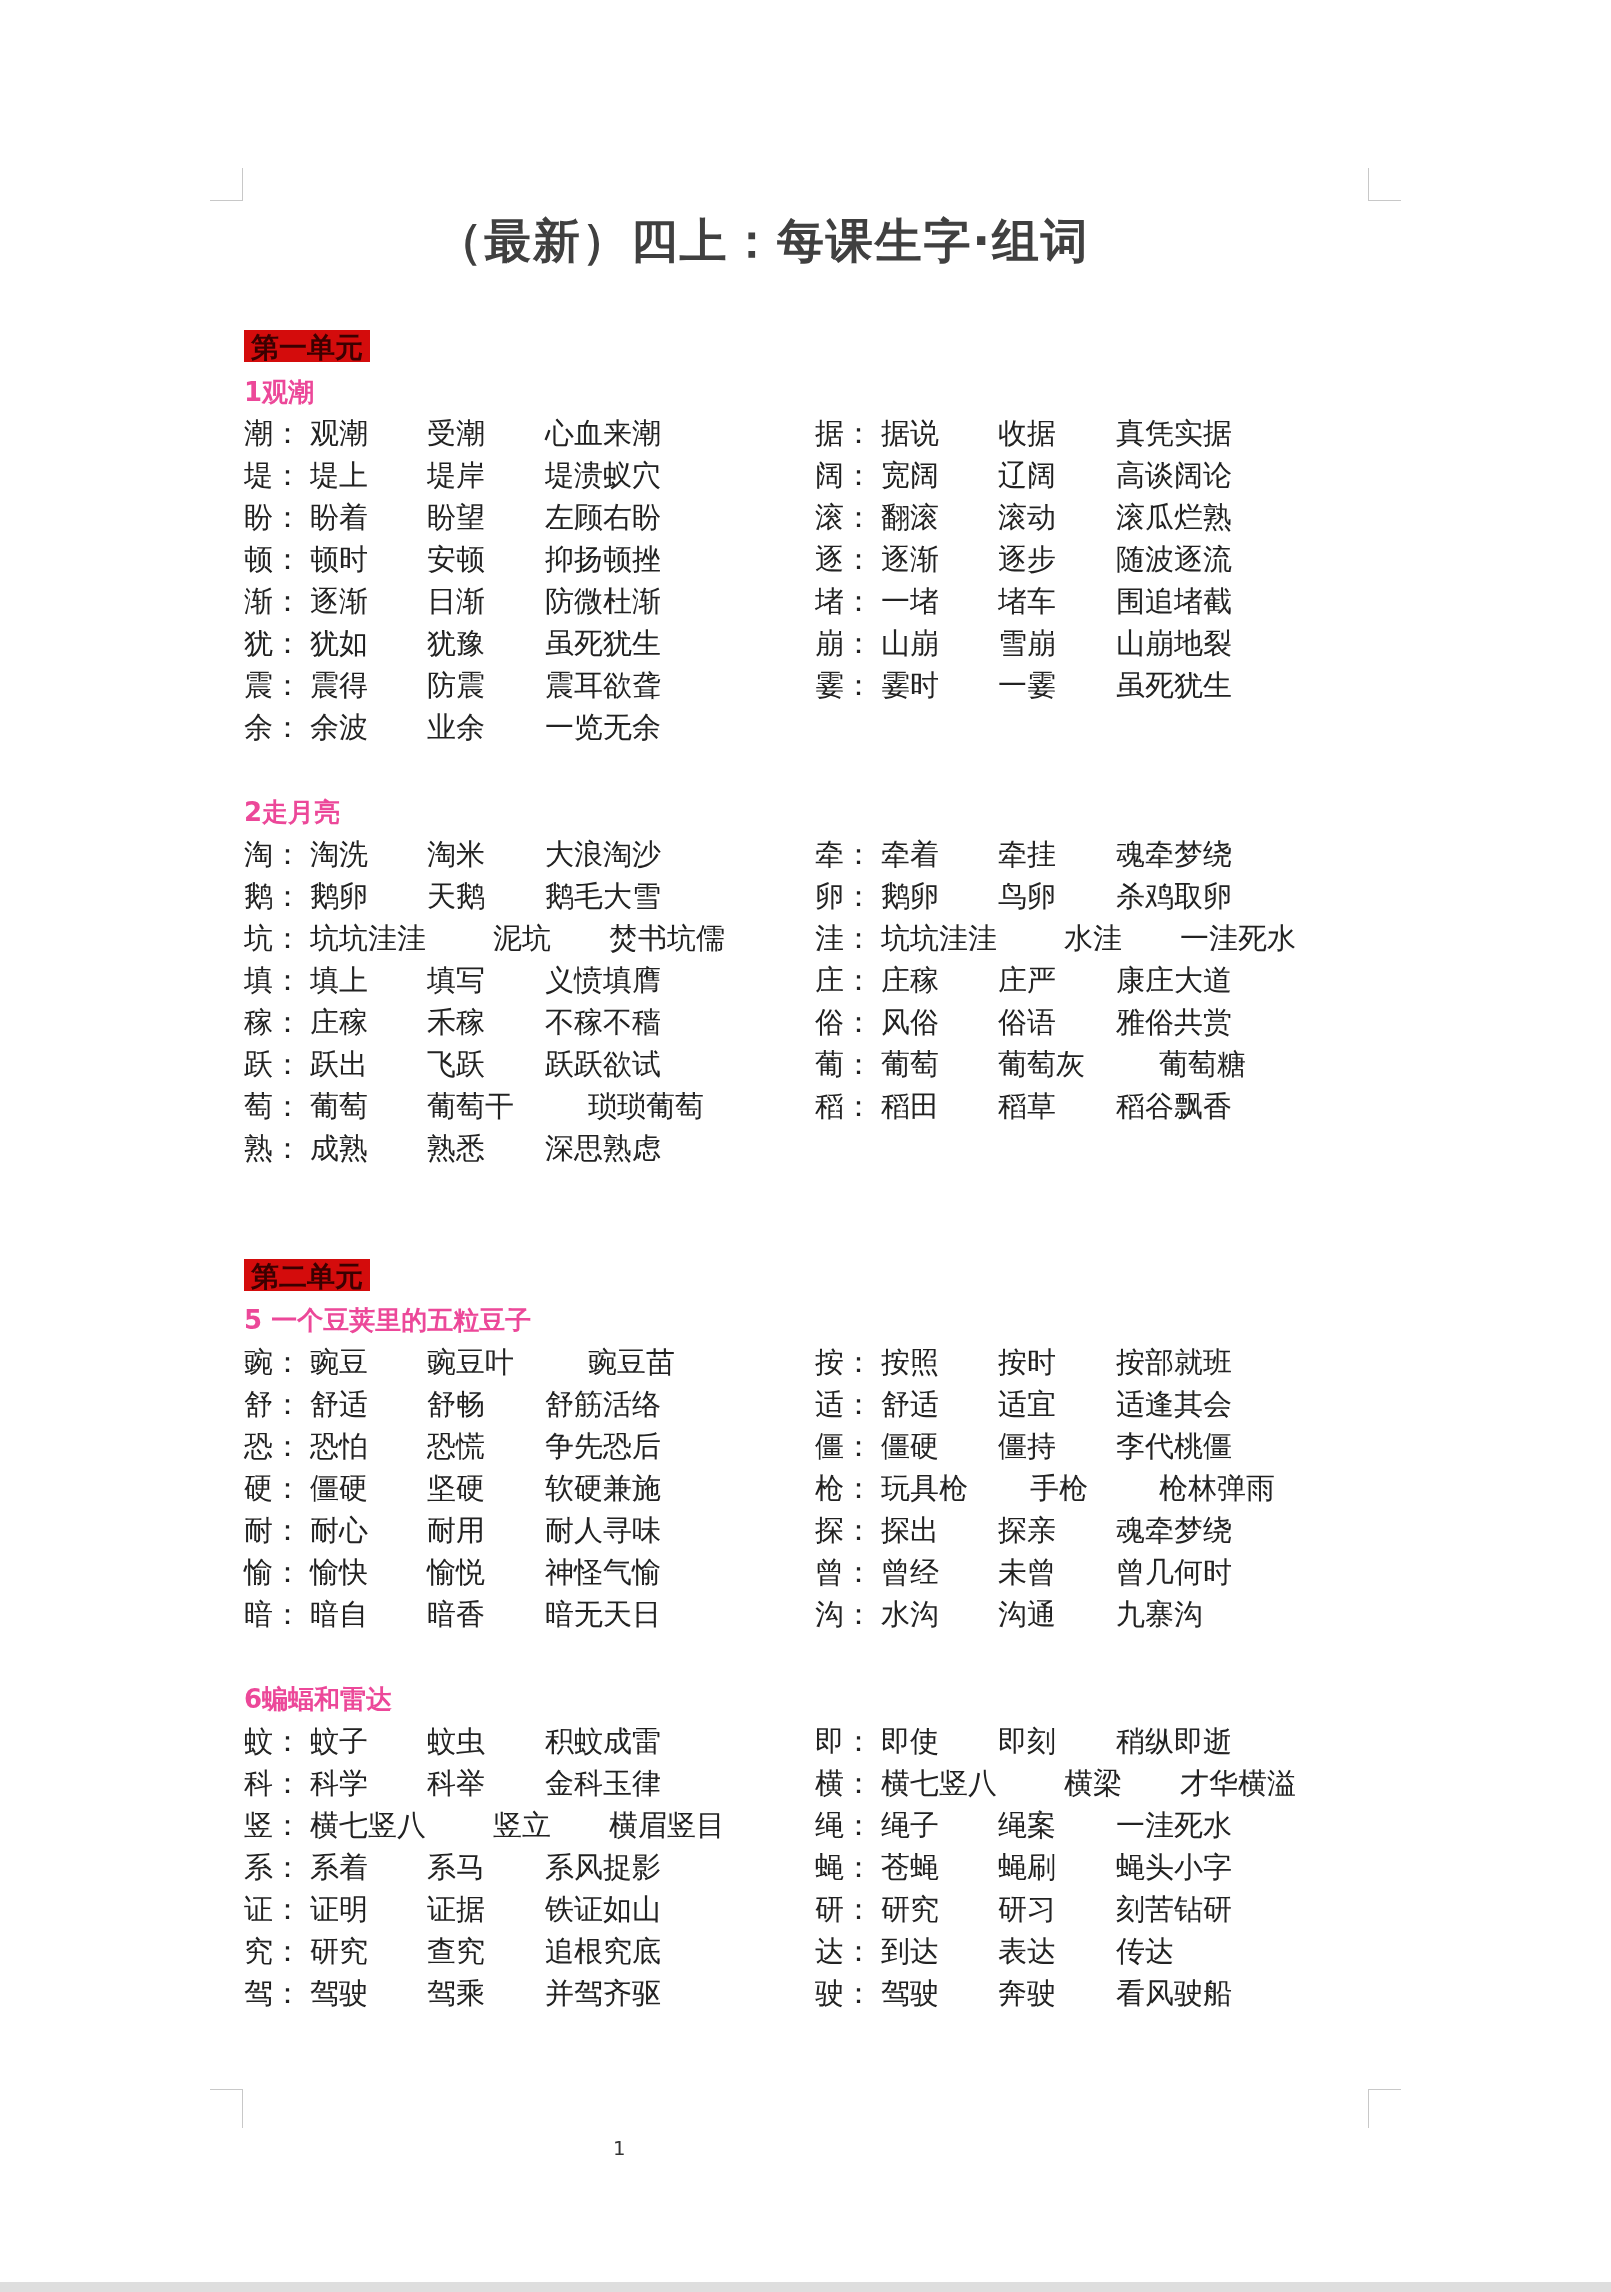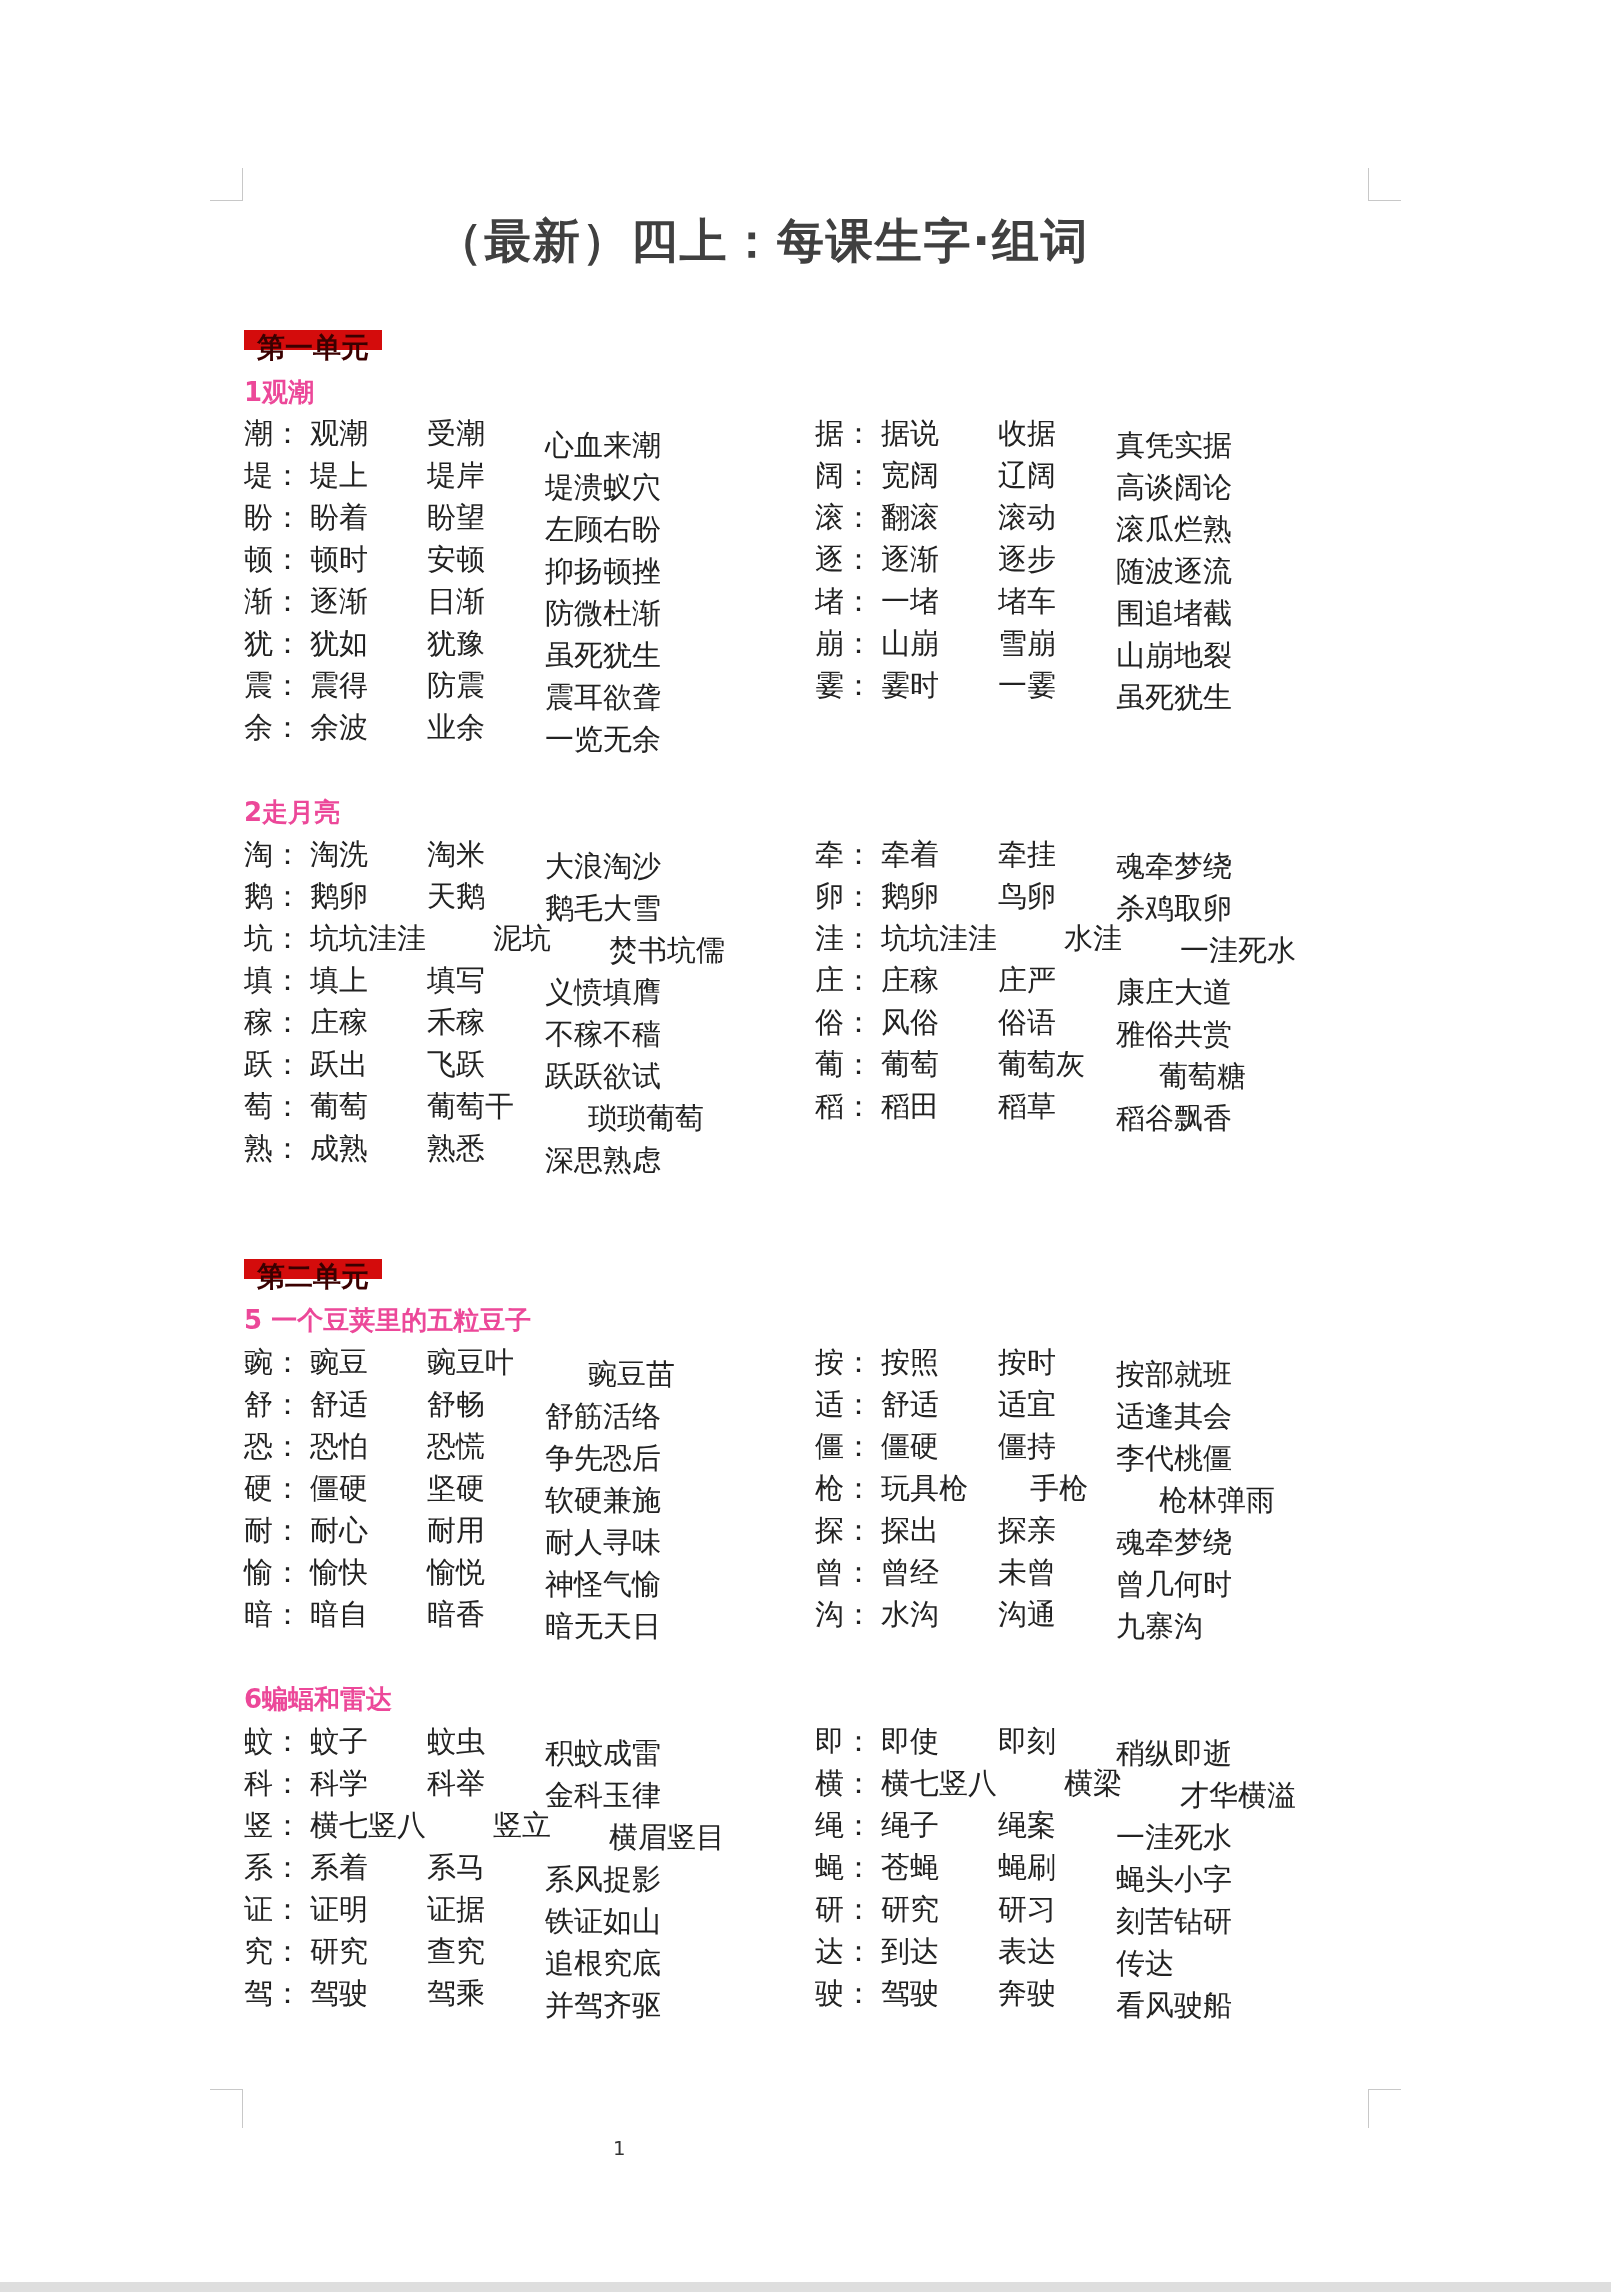--- a/index.html
+++ b/index.html
@@ -13,31 +13,31 @@
   .corner.tr { left: 1368px; top: 168px; border-left-width: 1.8px; border-bottom-width: 1.8px; }
   .corner.bl { left: 210px; top: 2089px; border-right-width: 1.8px; border-top-width: 1.8px; height: 38px; }
   .corner.br { left: 1368px; top: 2089px; border-left-width: 1.8px; border-top-width: 1.8px; height: 38px; }
 
   .title {
     position: absolute; left: 0; right: 0; top: 210px; text-align: center;
     font-size: 47px; font-weight: bold; letter-spacing: 1.8px; color: #404040;
     padding-right: 86px;
   }
   .unit-label {
-    position: absolute; left: 244px; height: 20px; line-height: 36px; padding: 0 13px;
+    position: absolute; left: 244px; height: 32px; line-height: 36px; padding: 0 7px;
     background: #d40c0c; color: #3a0000; font-size: 28px; font-weight: bold;
   }
   .lesson-title { position: absolute; left: 244px; font-size: 26px; font-weight: bold; color: #ec4899; line-height: 36px; }
   .rows { position: absolute; }
   .row { position: relative; height: 42px; line-height: 42px; font-size: 29px; white-space: nowrap; color: #222; }
   .row span { position: absolute; top: 0; }
   .c-key { left: 0; }
   .c-w1 { left: 66px; }
   .c-w2 { left: 183px; }
-  .c-w3 { left: 301px; margin-top: 12px; }
+  .c-w3 { left: 301px; }
   .row.wide .c-w2 { left: 249px; }
   .row.wide .c-w3 { left: 365px; }
   .row.mid2 .c-w2 { left: 183px; }
   .row.mid2 .c-w3 { left: 344px; }
   .row.gun .c-w2 { left: 215px; text-align: center; }
   .row.gun .c-w3 { left: 344px; }
   .page-num { position: absolute; left: 613px; top: 2137px; font-size: 19.7px; color: #333; }
 </style>
 </head>
 <body>

